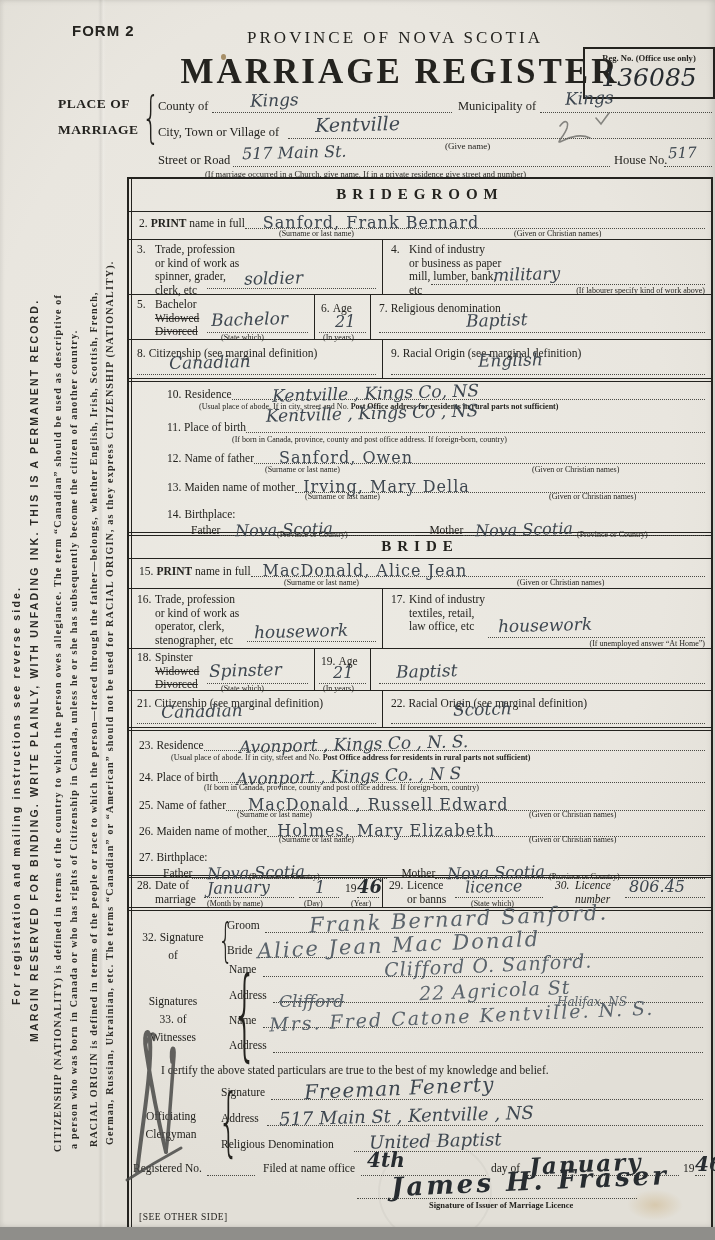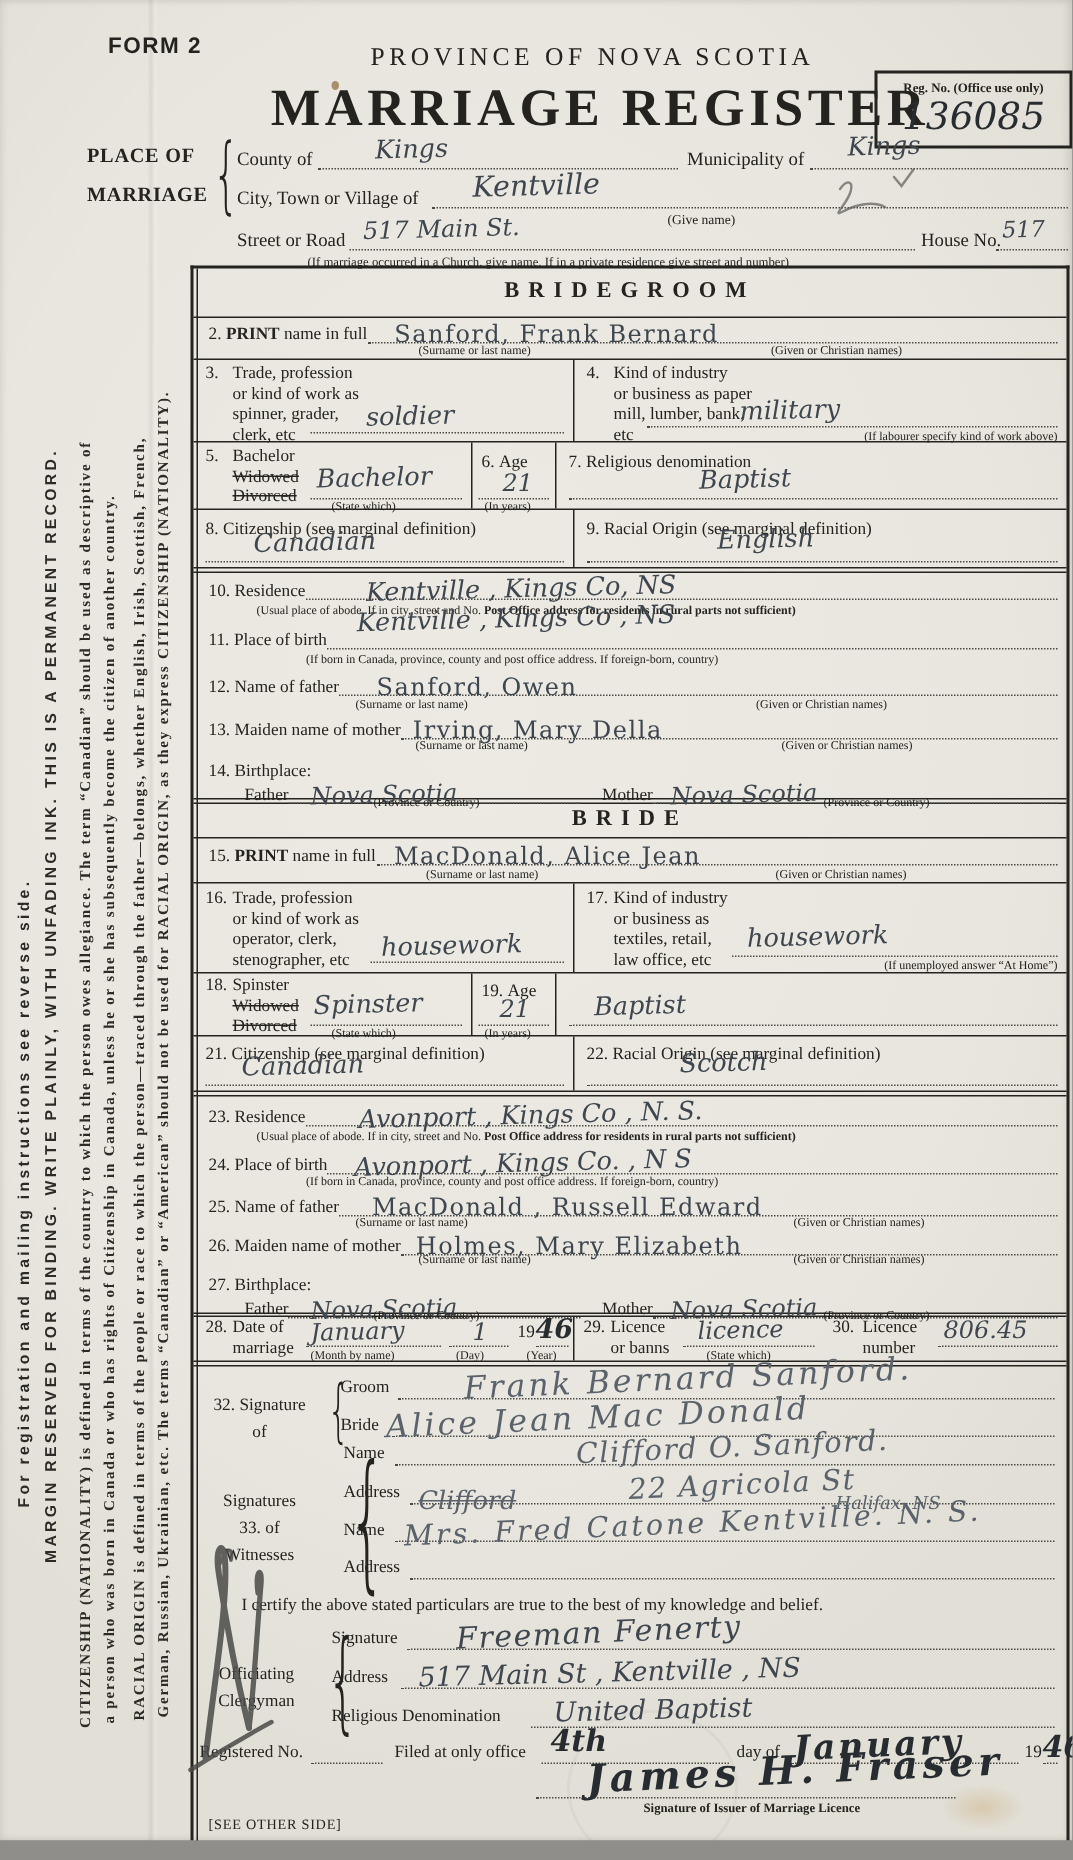--- a/index.html
+++ b/index.html
@@ -209,21 +209,21 @@
         <span class="hw r1" style="position:absolute;left:40px;top:12px;font-size:17px;">Canadian</span>
       </div>
       <div class="cell" style="flex:1;">
         <div style="padding:3px 0 0 8px;"><span class="no">9.</span><span class="lab">Racial Origin (see marginal definition)</span></div>
         <div class="hline" style="left:8px;right:6px;top:34px;"></div>
         <span class="hw r1" style="position:absolute;left:95px;top:10px;font-size:17px;">English</span>
       </div>
     </div>
   </div>
 
-  <div class="row dbl" style="height:154px;">
+  <div class="row dbl" style="height:154px;padding-left:28px;">
 
     <div style="position:relative;height:33px;">
       <div class="fline" style="padding-top:4px;">
           <span class="no">10.</span>
           <span class="lab">Residence</span>
         <span class="fill">
             <i class="hw r1" style="left:40px;font-size:17px;">Kentville ,   Kings Co,  NS</i>
           </span>
         </div>
       <span class="subnote" style="left:42px;top:20px;"><span>(Usual place of abode.   If in city, street and No.   </span><span class="bold">Post Office address for residents in rural parts not sufficient)</span></span>
@@ -310,21 +310,20 @@
           </div>
         </div>
         <div class="hline" style="left:118px;right:6px;top:52px;"></div>
         <span class="hw r1" style="position:absolute;left:125px;top:32px;font-size:17px;">housework</span>
       </div>
       <div class="cell" style="flex:1;">
         <div style="padding:4px 0 0 8px;">
           <span class="no" style="float:left;">17.</span>
           <div style="margin-left:18px;">
             <div class="labline">Kind of industry</div>
-            <div class="labline">or   business   as</div>
             <div class="labline">textiles,    retail,</div>
             <div class="labline">law office, etc</div>
           </div>
         </div>
         <div class="hline" style="left:105px;right:6px;top:48px;"></div>
         <span class="hw r1" style="position:absolute;left:115px;top:26px;font-size:17px;">housework</span>
         <span class="subnote" style="right:6px;top:50px;">(If unemployed answer “At Home”)</span>
       </div>
     </div>
   </div>
@@ -457,21 +456,21 @@
         <div style="position:absolute;left:6px;top:1px;">
           <span class="no" style="float:left;">29.</span>
           <div style="margin-left:18px;">
             <div class="labline">Licence</div>
             <div class="labline">or banns</div>
           </div>
         </div>
         <div class="hline" style="left:72px;width:88px;top:19px;"></div>
         <span class="hw r1" style="position:absolute;left:82px;top:-1px;font-size:16px;">licence</span>
         <span class="subnote" style="left:88px;top:21px;">(State which)</span>
-        <div style="position:absolute;left:172px;top:1px;">
+        <div style="position:absolute;left:172px;top:1px;font-style:italic;">
           <span class="no" style="float:left;">30.</span>
           <div style="margin-left:20px;">
             <div class="labline">Licence</div>
             <div class="labline">number</div>
           </div>
         </div>
         <div class="hline" style="left:242px;right:6px;top:19px;"></div>
         <span class="hw" style="position:absolute;left:246px;top:-1px;font-size:16px;">806.45</span>
       </div>
     </div>
@@ -530,21 +529,21 @@
     <div class="hline" style="left:138px;right:8px;top:45px;"></div>
     <span class="hw r1" style="position:absolute;left:150px;top:25px;font-size:18px;">517 Main St ,   Kentville ,  NS</span>
     <span class="lab" style="position:absolute;left:92px;top:58px;">Religious Denomination</span>
     <div class="hline" style="left:225px;right:8px;top:71px;"></div>
     <span class="hw r1" style="position:absolute;left:240px;top:50px;font-size:18px;">United  Baptist</span>
   </div>
 
   <div class="row nb" style="height:24px;">
     <span class="lab" style="position:absolute;left:4px;top:4px;">Registered No.</span>
     <div class="hline" style="left:78px;width:48px;top:17px;"></div>
-    <span class="lab" style="position:absolute;left:134px;top:4px;">Filed at only office</span>
+    <span class="lab" style="position:absolute;left:134px;top:4px;">Filed at name office</span>
     <div class="hline" style="left:232px;width:125px;top:17px;"></div>
     <span class="hw dark" style="position:absolute;left:238px;top:-10px;font-size:20px;font-weight:bold;">4th</span>
     <span class="lab" style="position:absolute;left:362px;top:4px;">day of</span>
     <div class="hline" style="left:398px;width:152px;top:17px;"></div>
     <span class="hw dark r2" style="position:absolute;left:400px;top:-8px;font-size:23px;font-weight:bold;letter-spacing:2px;">January</span>
     <span class="lab" style="position:absolute;left:554px;top:4px;">19</span>
     <div class="hline" style="left:566px;right:6px;top:17px;"></div>
     <span class="hw dark" style="position:absolute;left:566px;top:-6px;font-size:20px;font-weight:bold;">46</span>
   </div>
 

